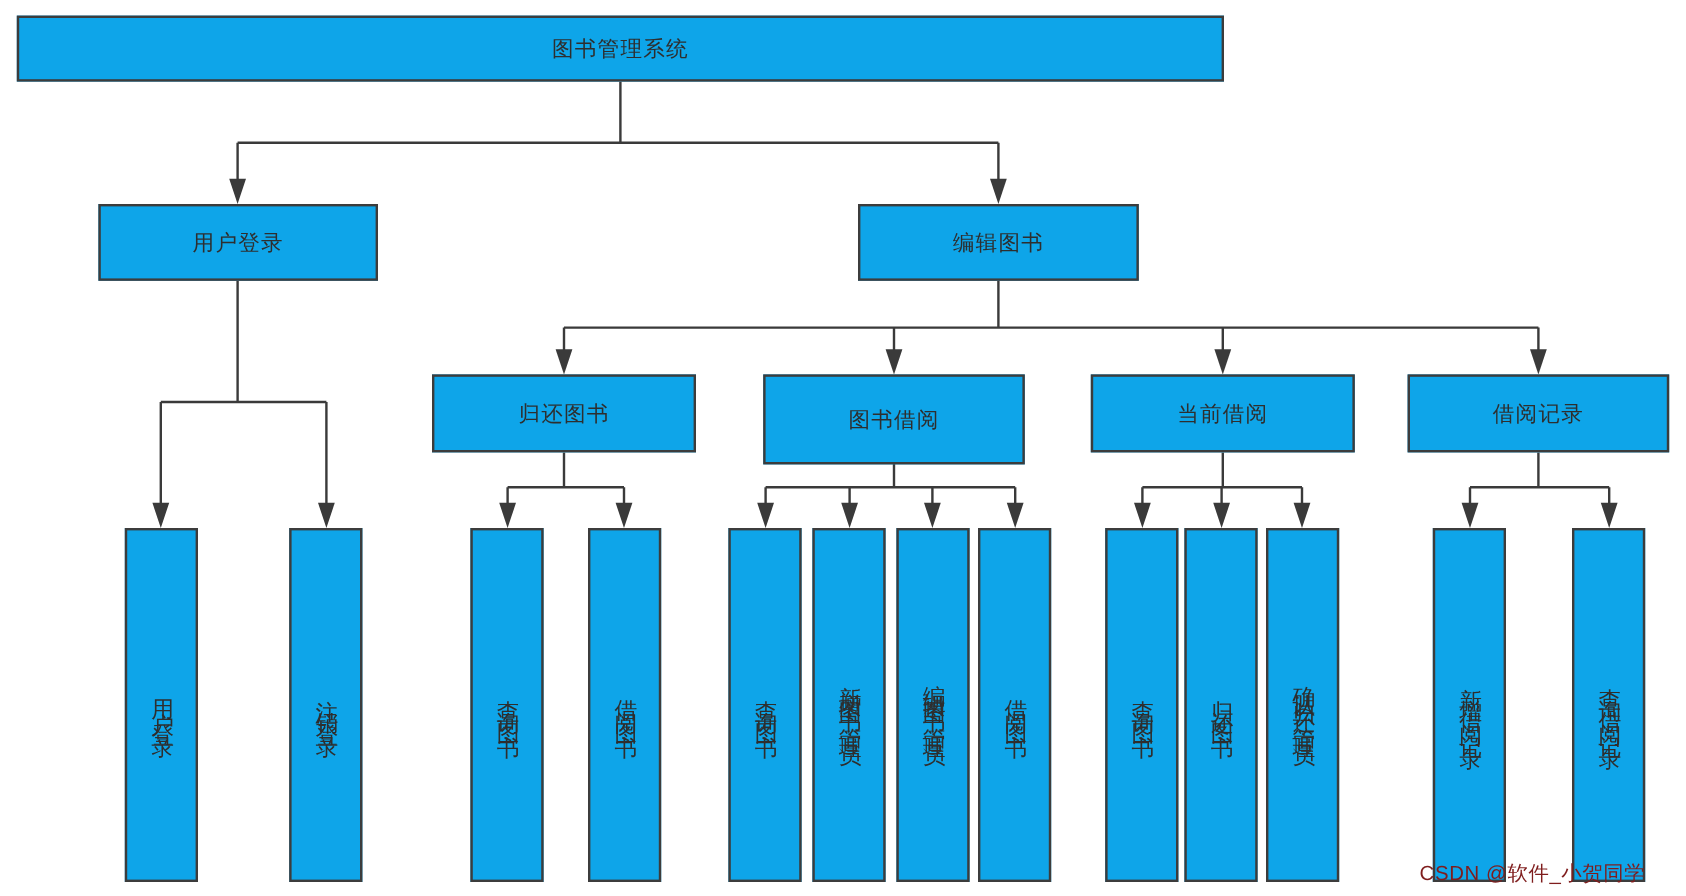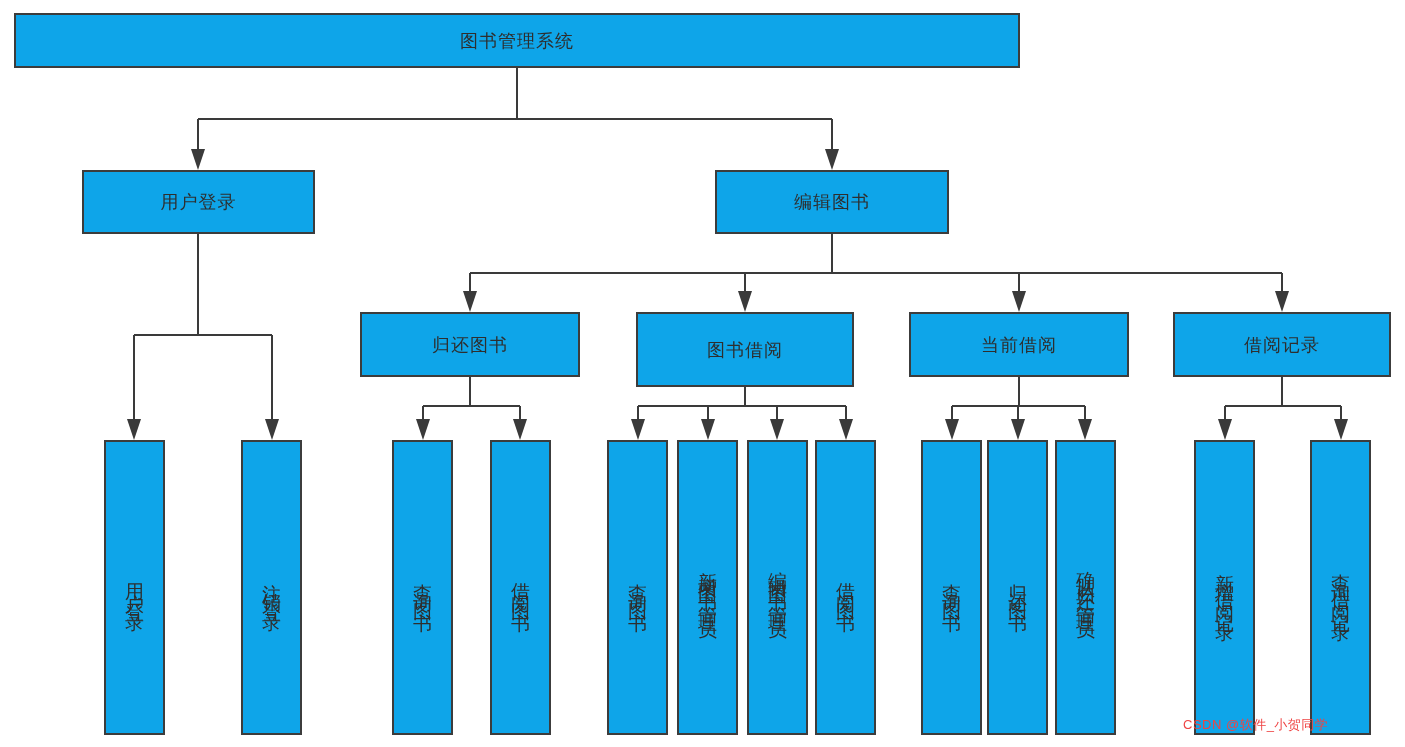--- a/index.html
+++ b/index.html
@@ -5,21 +5,21 @@
   html,body{margin:0;padding:0;background:#ffffff;}
   .stage{position:relative;width:1405px;height:747px;background:#ffffff;overflow:hidden;
          font-family:"Liberation Sans","DejaVu Sans",sans-serif;}
   .box,.vbox{position:absolute;box-sizing:border-box;border:2px solid #3c3c3c;background:#0ea5e9;
          display:flex;align-items:center;justify-content:center;color:#2e2e2e;}
   .box{font-size:18px;letter-spacing:1px;}
   .vbox{writing-mode:vertical-rl;text-orientation:mixed;font-size:19px;letter-spacing:10px;
         top:440px;height:295px;width:61px;}
   .vbox.dense{letter-spacing:7px;}
   svg.conn{position:absolute;left:0;top:0;}
-  .watermark{position:absolute;left:1183px;top:716px;font-size:13px;color:#ef4444;
+  .watermark{position:absolute;left:1183px;top:716px;font-size:17px;color:#7f1d1d;
         letter-spacing:0.5px;z-index:5;white-space:nowrap;}
 </style>
 </head>
 <body>
 
 <div class="stage">
 
   <svg class="conn" width="1405" height="747" viewBox="0 0 1405 747">
     <g stroke="#3a3a3a" stroke-width="2" fill="none">
       <path d="M517 68 V119 M198 119 H832 M198 119 V152 M832 119 V152"></path>

